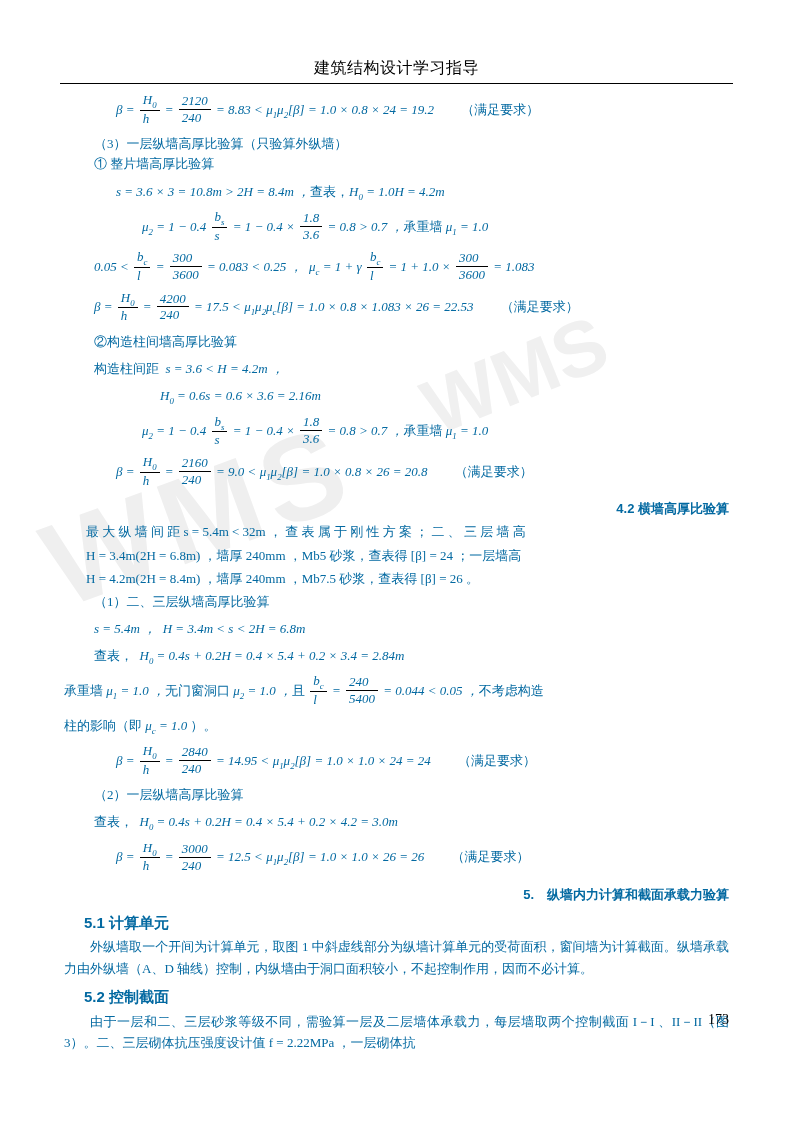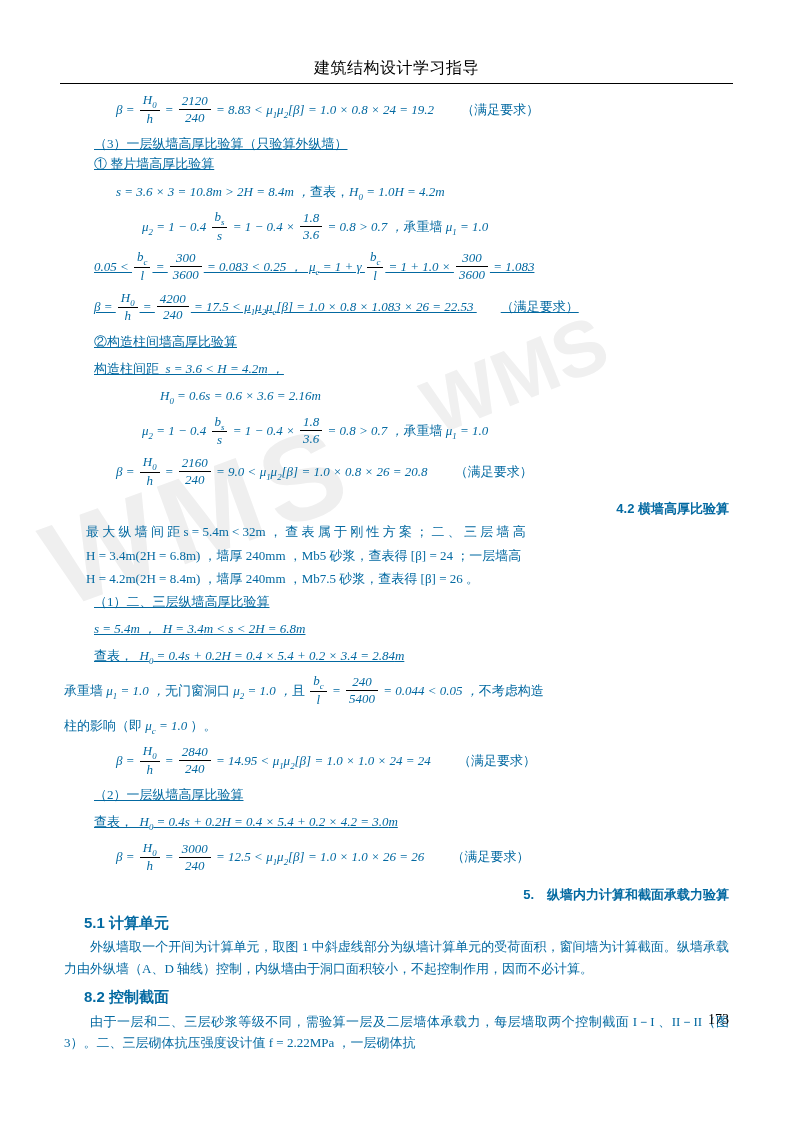--- a/index.html
+++ b/index.html
@@ -70,36 +70,36 @@
     color: #0369a1;
   }
   .eq {
     font-family: "Liberation Serif", serif;
     font-style: italic;
     white-space: nowrap;
   }
   .eq-line {
     margin: 7px 0;
   }
-  .indent2 { margin-left: 30px; text-decoration: underline; }
+  .indent2 { margin-left: 30px; }
   .indent3 { margin-left: 52px; }
   .indent4 { margin-left: 78px; }
   .indent5 { margin-left: 96px; }
   .txt {
     font-style: normal;
   }
   .note {
     font-style: normal;
     margin-left: 24px;
   }
   
   .frac {
     display: inline-block;
     vertical-align: middle;
-    text-align: center;
+    text-align: left;
     font-style: italic;
     margin: 0 2px;
     position: relative;
     top: -1px;
   }
   .frac .num {
     display: block;
     border-bottom: 1px solid #000;
     padding: 0 3px;
     line-height: 1.15;
@@ -308,20 +308,20 @@
           =
           <span class="frac"><span class="num">3000</span><span class="den">240</span></span>
           = 12.5 &lt; μ<sub>1</sub>μ<sub>2</sub>[β] = 1.0 × 1.0 × 26 = 26
         </span>
         <span class="note">（满足要求）</span>
       </div>
 
       <div class="section-head">5.　纵墙内力计算和截面承载力验算</div>
       <div class="sub-head">5.1 计算单元</div>
       <div class="para">外纵墙取一个开间为计算单元，取图 1 中斜虚线部分为纵墙计算单元的受荷面积，窗间墙为计算截面。纵墙承载力由外纵墙（A、D 轴线）控制，内纵墙由于洞口面积较小，不起控制作用，因而不必计算。</div>
-      <div class="sub-head">8.2 控制截面</div>
+      <div class="sub-head">5.2 控制截面</div>
       <div class="para">由于一层和二、三层砂浆等级不同，需验算一层及二层墙体承载力，每层墙取两个控制截面 I－I 、II－II（图 3）。二、三层砌体抗压强度设计值 f = 2.22MPa ，一层砌体抗</div>
 
     </div>
   </div>
 
   <div class="pageno">173</div>
 </div>
 
 </body></html>

